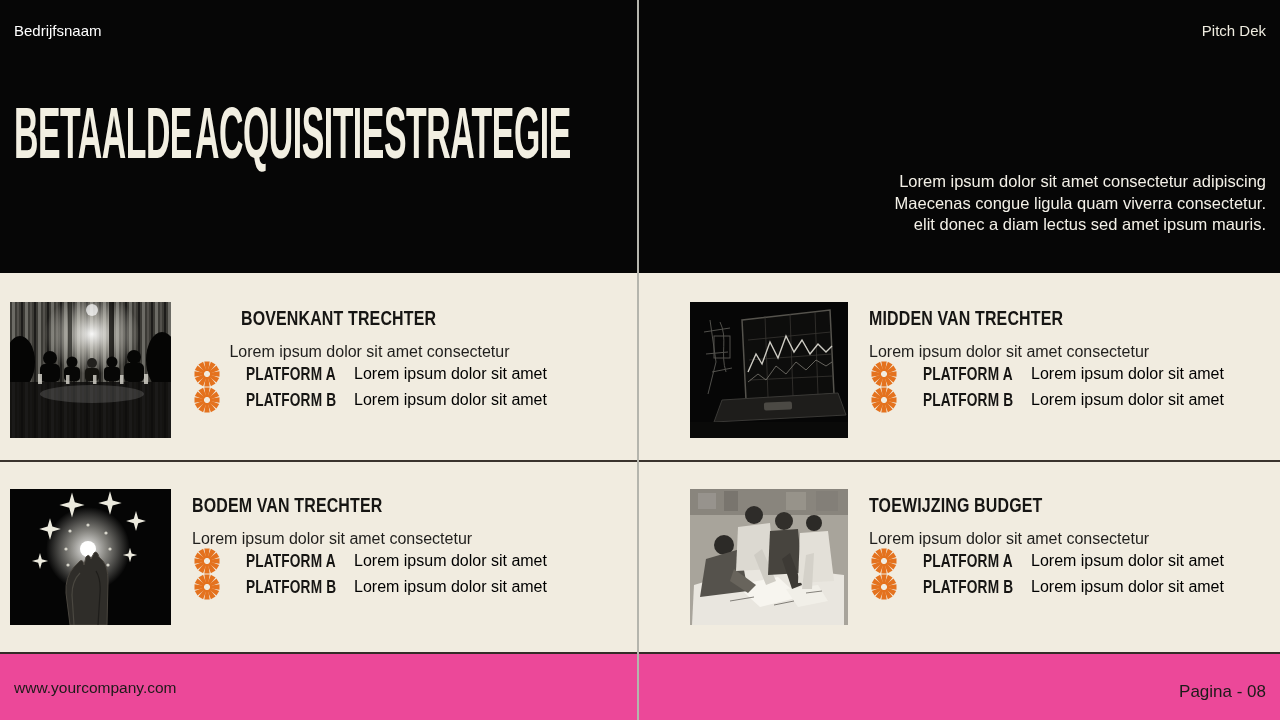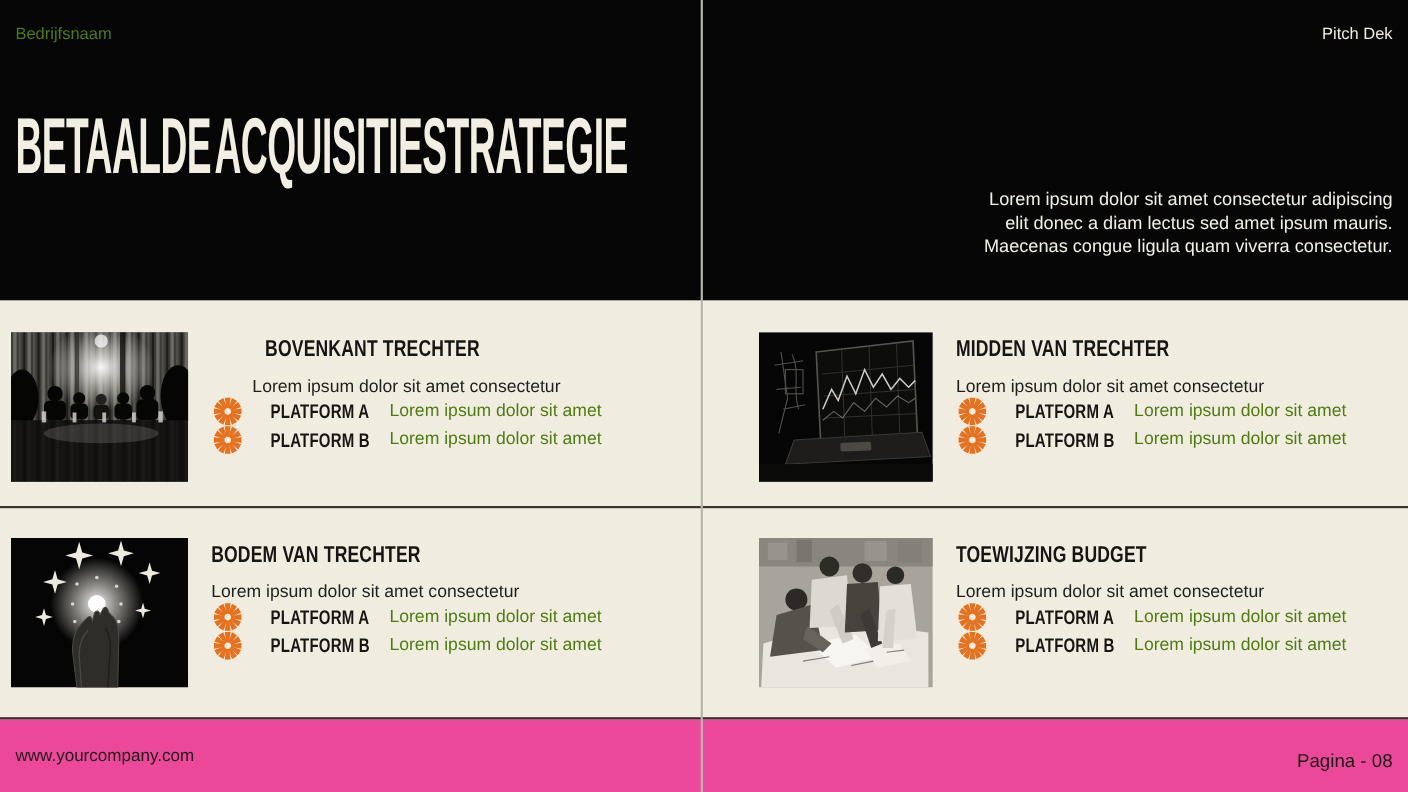--- a/index.html
+++ b/index.html
@@ -1,21 +1,21 @@
 <!DOCTYPE html>
 <html><head>
 <meta charset="utf-8">
 <style>
   html,body{margin:0;padding:0;background:#888;}
   .slide{position:relative;width:1280px;height:720px;overflow:hidden;
          background:#f1ece0;font-family:"Liberation Sans",sans-serif;}
 
   
   .header{position:absolute;left:0;top:0;width:1280px;height:273px;background:#060606;}
-  .brand{position:absolute;left:14px;top:22px;font-size:15px;color:#4d7c0f;}
+  .brand{position:absolute;left:14px;top:22px;font-size:15px;color:#ffffff;}
   .deck-label{position:absolute;right:14px;top:22px;font-size:15px;color:#efece0;}
   .big-title{position:absolute;left:14px;top:97px;margin:0;white-space:nowrap;
              font-size:72px;line-height:1;font-weight:bold;color:#f2efe2;
              letter-spacing:-1px;word-spacing:-10px;
              transform:scaleX(0.47);transform-origin:left top;}
   .intro{position:absolute;right:14px;top:171px;text-align:right;
          font-size:16.5px;line-height:21.5px;color:#f3f0e7;}
 
   
   .v-divider{position:absolute;left:637px;top:0;width:2px;height:720px;background:#b5b5ad;}
@@ -38,35 +38,35 @@
   .content{margin-left:21px;padding-top:2px;min-width:0;}
   .heading{height:22px;margin-top:2px;white-space:nowrap;}
   .cond{display:inline-block;transform:scaleX(0.76);transform-origin:left center;
         font-weight:bold;color:#161513;letter-spacing:0.2px;}
   .heading .cond{font-size:21px;}
   .subtext{margin-top:15px;font-size:16px;color:#1f1e1c;white-space:nowrap;}
   .prow{display:flex;align-items:center;height:26px;}
   .star{width:26px;height:26px;margin-left:2px;flex:none;}
   .plabel{margin-left:26px;width:108px;flex:none;white-space:nowrap;}
   .plabel .cond{font-size:18px;}
-  .ptext{font-size:16px;color:#4d7c0f;white-space:nowrap;}
+  .ptext{font-size:16px;color:#000000;white-space:nowrap;}
 </style>
 </head>
 <body>
 
 <div class="slide">
 
   <div class="header">
     <div class="brand">Bedrijfsnaam</div>
     <div class="deck-label">Pitch Dek</div>
     <h1 class="big-title">BETAALDE ACQUISITIESTRATEGIE</h1>
     <div class="intro">
       <div>Lorem ipsum dolor sit amet consectetur adipiscing</div>
+      <div>Maecenas congue ligula quam viverra consectetur.</div>
       <div>elit donec a diam lectus sed amet ipsum mauris.</div>
-      <div>Maecenas congue ligula quam viverra consectetur.</div>
     </div>
   </div>
 
   <svg width="0" height="0" style="position:absolute">
     <defs>
       <radialGradient id="glowWhite" cx="50%" cy="50%" r="50%">
         <stop offset="0%" stop-color="#ffffff" stop-opacity="0.95"></stop>
         <stop offset="45%" stop-color="#e8e6dd" stop-opacity="0.55"></stop>
         <stop offset="100%" stop-color="#e8e6dd" stop-opacity="0"></stop>
       </radialGradient>

